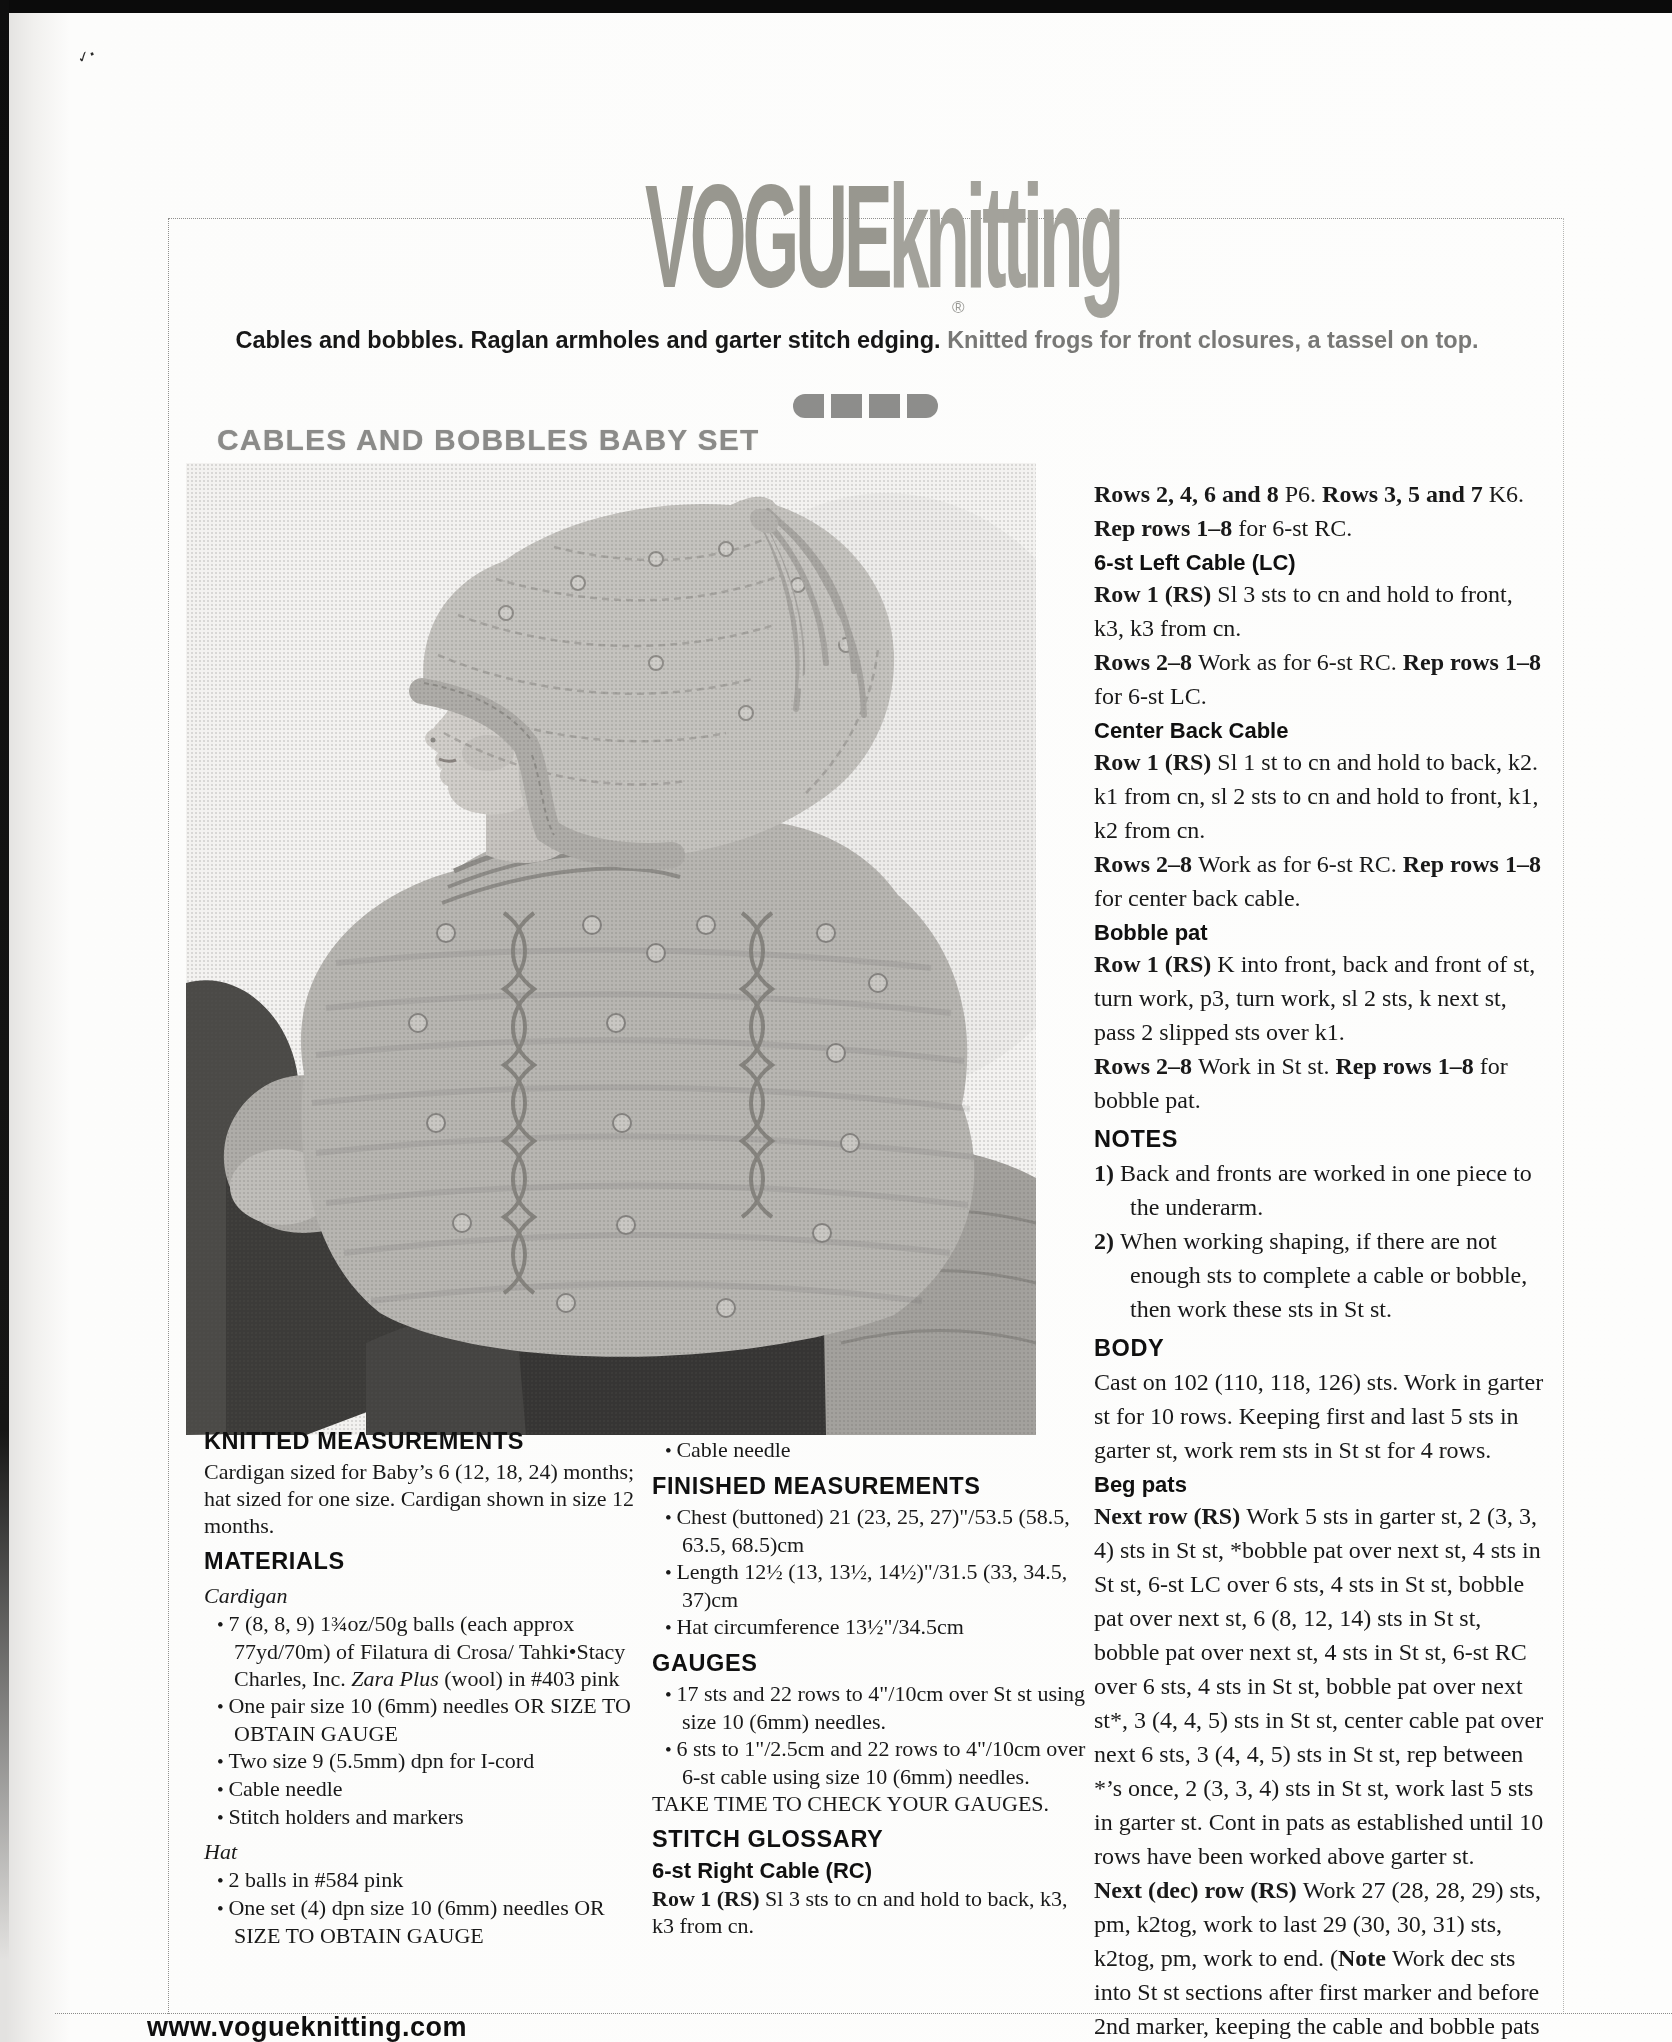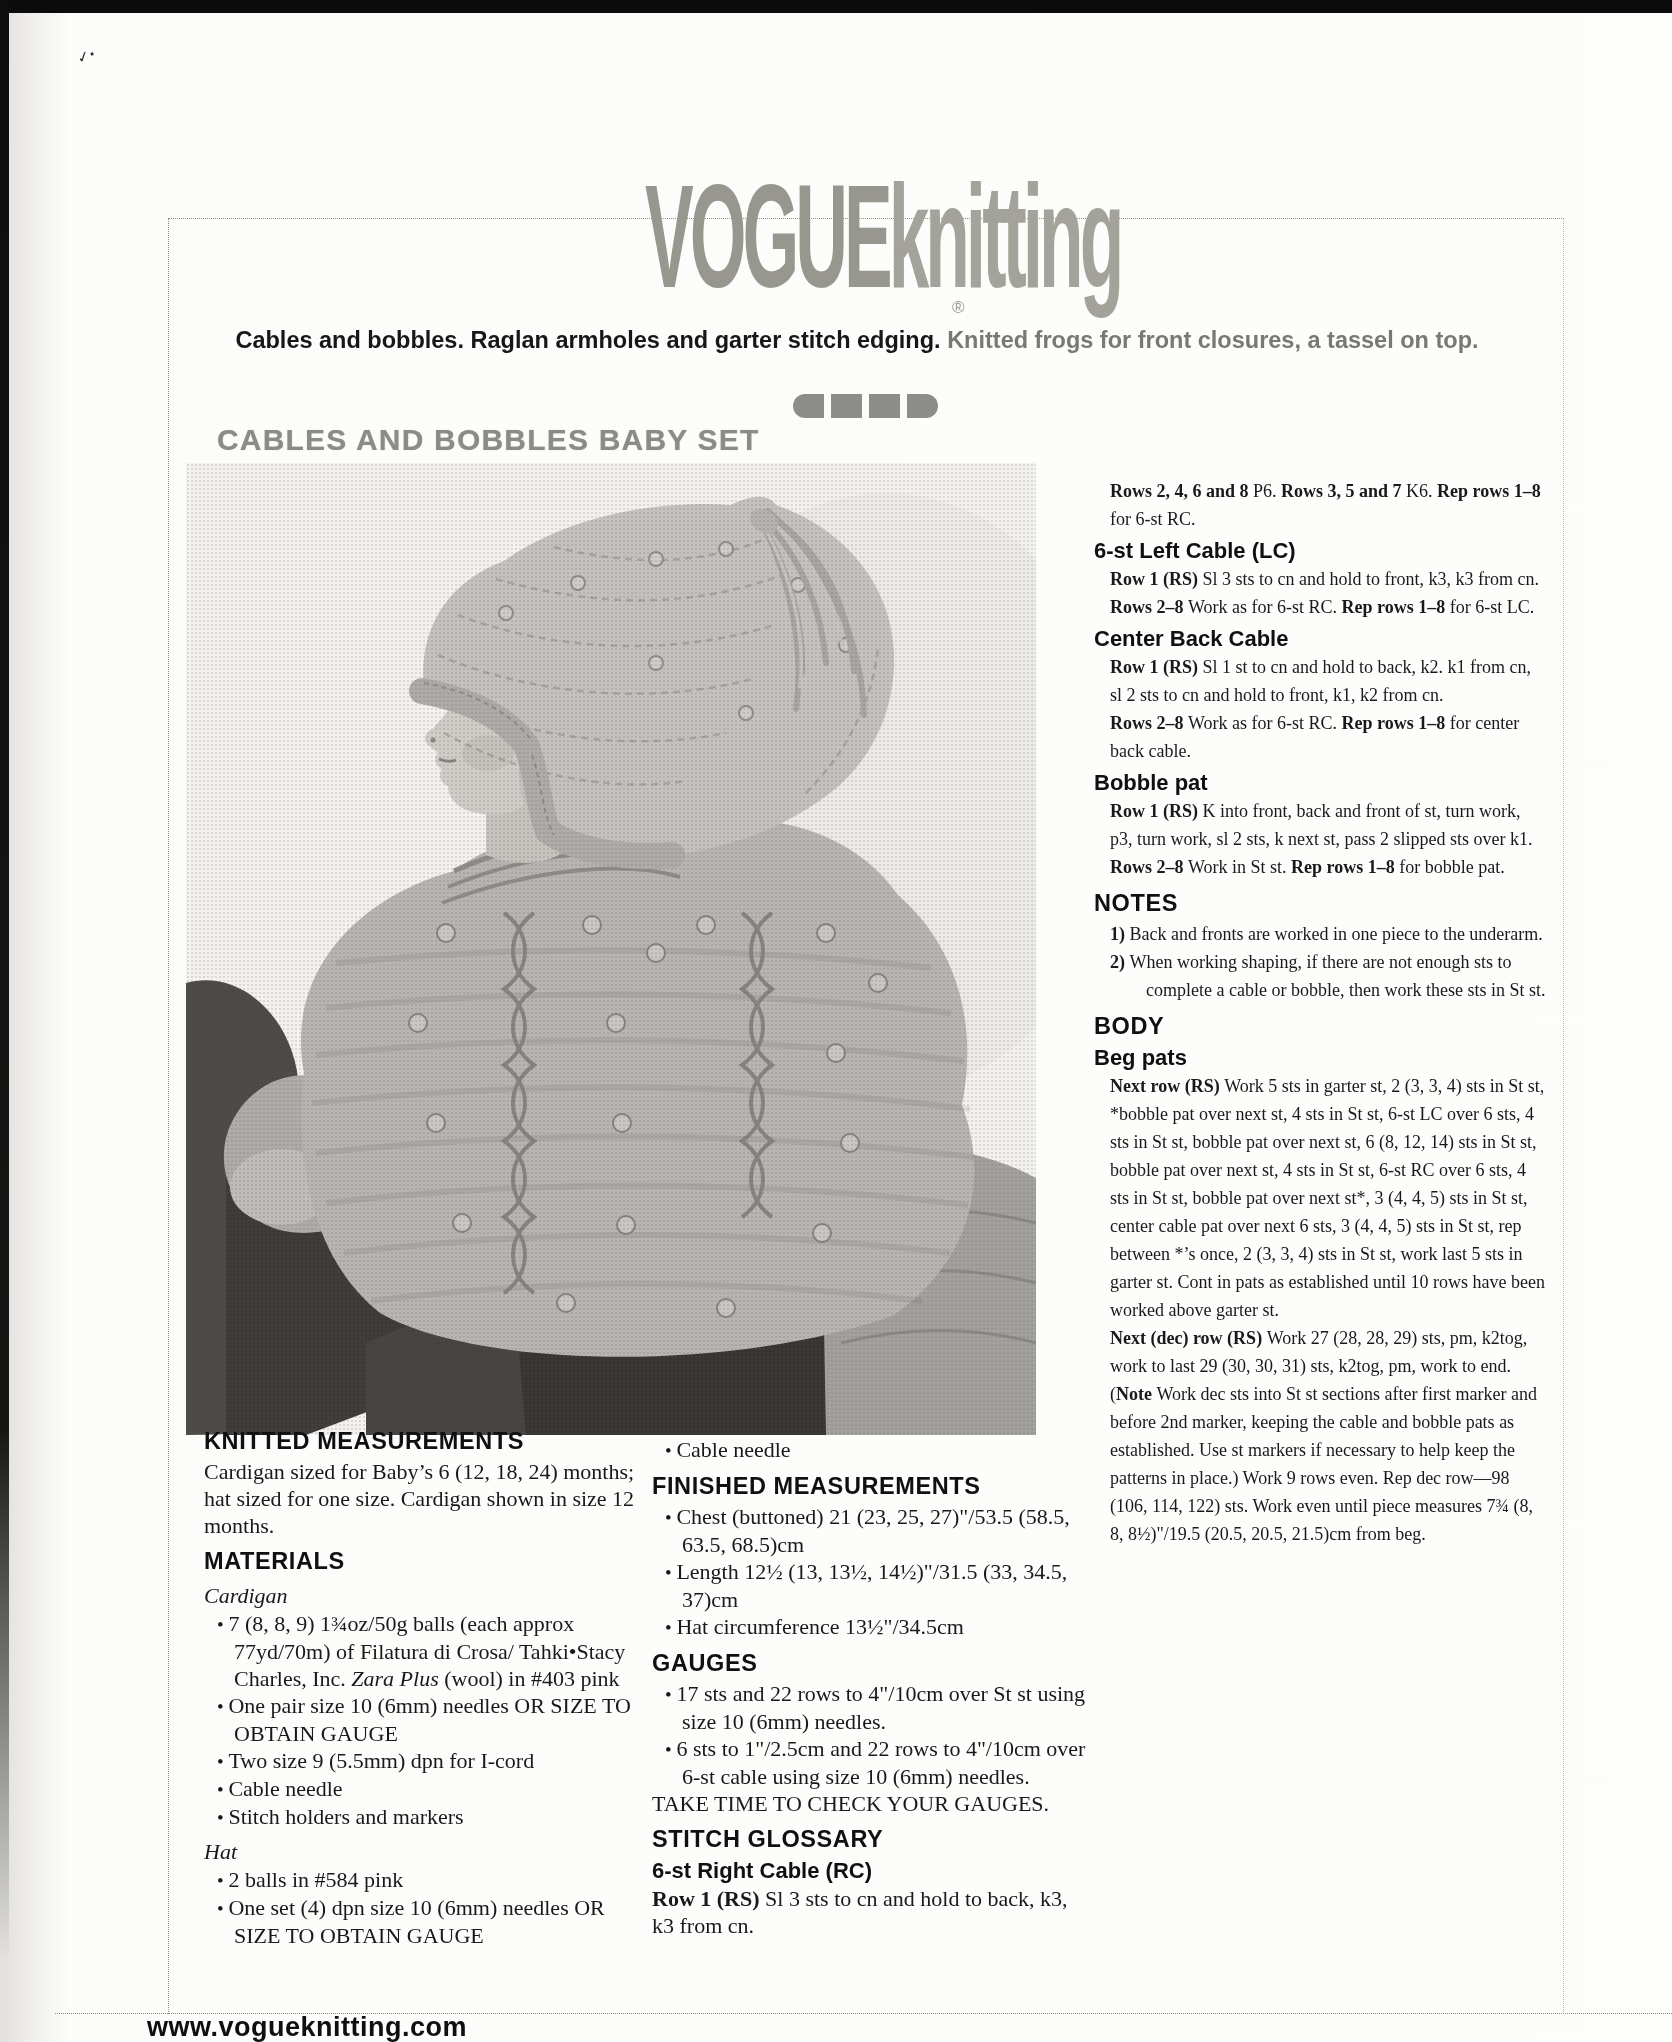--- a/index.html
+++ b/index.html
@@ -24,21 +24,21 @@
   .divider span:first-child{border-radius:12px 0 0 12px;}
   .divider span:last-child{border-radius:0 12px 12px 0;}
 
   .title{position:absolute;left:213px;top:419px;margin:4px;font-family:"Liberation Sans",sans-serif;font-weight:700;font-size:30px;letter-spacing:1.2px;color:#8b8b89;text-shadow:0 0 1px #b4b4b2;}
 
   .photo{position:absolute;left:186px;top:463px;width:850px;height:972px;background:#f3f2f0;}
   .photo .dots{position:absolute;inset:0;background-image:radial-gradient(rgba(90,88,85,.18) .7px, rgba(0,0,0,0) .9px);background-size:4px 4px;pointer-events:none;}
 
   .col{position:absolute;color:#191919;}
   .col .para{font-family:"Liberation Serif",serif;font-size:22px;line-height:27px;margin:0;}
-  .col.right .para{font-size:18px;line-height:28px;margin-left:16px;}
+  .col.right .para{font-size:24px;line-height:34px;}
   .col .bullet{padding-left:30px;text-indent:-17px;}
   .col .dot{font-size:19px;}
   .col .note{padding-left:36px;text-indent:-36px;}
   .col .bh{font-family:"Liberation Sans",sans-serif;font-weight:700;font-size:23.5px;letter-spacing:.6px;color:#101010;margin:9px 0 3px;}
   .col .sh{font-family:"Liberation Sans",sans-serif;font-weight:700;font-size:22px;color:#101010;margin:5px 0 1px;}
   .col .ital{font-family:"Liberation Serif",serif;font-style:italic;font-size:22px;line-height:27px;margin:7px 0 1px;}
   .col > :first-child{margin-top:0;}
   .b{font-weight:700;}
   .i{font-style:italic;}
   .col.left{left:204px;top:1428px;width:446px;}
@@ -228,19 +228,20 @@
       <div class="sh">Center Back Cable</div>
       <div class="para"><span class="b">Row 1 (RS) </span><span>Sl 1 st to cn and hold to back, k2. k1 from cn, sl 2 sts to cn and hold to front, k1, k2 from cn.</span></div>
       <div class="para"><span class="b">Rows 2–8 </span><span>Work as for 6-st RC. </span><span class="b">Rep rows 1–8 </span><span>for center back cable.</span></div>
       <div class="sh">Bobble pat</div>
       <div class="para"><span class="b">Row 1 (RS) </span><span>K into front, back and front of st, turn work, p3, turn work, sl 2 sts, k next st, pass 2 slipped sts over k1.</span></div>
       <div class="para"><span class="b">Rows 2–8 </span><span>Work in St st. </span><span class="b">Rep rows 1–8 </span><span>for bobble pat.</span></div>
       <div class="bh">NOTES</div>
       <div class="para note"><span class="b">1) </span><span>Back and fronts are worked in one piece to the underarm.</span></div>
       <div class="para note"><span class="b">2) </span><span>When working shaping, if there are not enough sts to complete a cable or bobble, then work these sts in St st.</span></div>
       <div class="bh">BODY</div>
+      <div class="para"><span>Cast on 102 (110, 118, 126) sts. Work in garter st for 10 rows. Keeping first and last 5 sts in garter st, work rem sts in St st for 4 rows.</span></div>
       <div class="sh">Beg pats</div>
       <div class="para"><span class="b">Next row (RS) </span><span>Work 5 sts in garter st, 2 (3, 3, 4) sts in St st, *bobble pat over next st, 4 sts in St st, 6-st LC over 6 sts, 4 sts in St st, bobble pat over next st, 6 (8, 12, 14) sts in St st, bobble pat over next st, 4 sts in St st, 6-st RC over 6 sts, 4 sts in St st, bobble pat over next st*, 3 (4, 4, 5) sts in St st, center cable pat over next 6 sts, 3 (4, 4, 5) sts in St st, rep between *’s once, 2 (3, 3, 4) sts in St st, work last 5 sts in garter st. Cont in pats as established until 10 rows have been worked above garter st.</span></div>
       <div class="para"><span class="b">Next (dec) row (RS) </span><span>Work 27 (28, 28, 29) sts, pm, k2tog, work to last 29 (30, 30, 31) sts, k2tog, pm, work to end. (</span><span class="b">Note </span><span>Work dec sts into St st sections after first marker and before 2nd marker, keeping the cable and bobble pats as established. Use st markers if necessary to help keep the patterns in place.) Work 9 rows even. Rep dec row—98 (106, 114, 122) sts. Work even until piece measures 7¾ (8, 8, 8½)"/19.5 (20.5, 20.5, 21.5)cm from beg.</span></div>
     </div>
 
   <div class="footer">www.vogueknitting.com</div>
 </div>
 
 </body></html>

